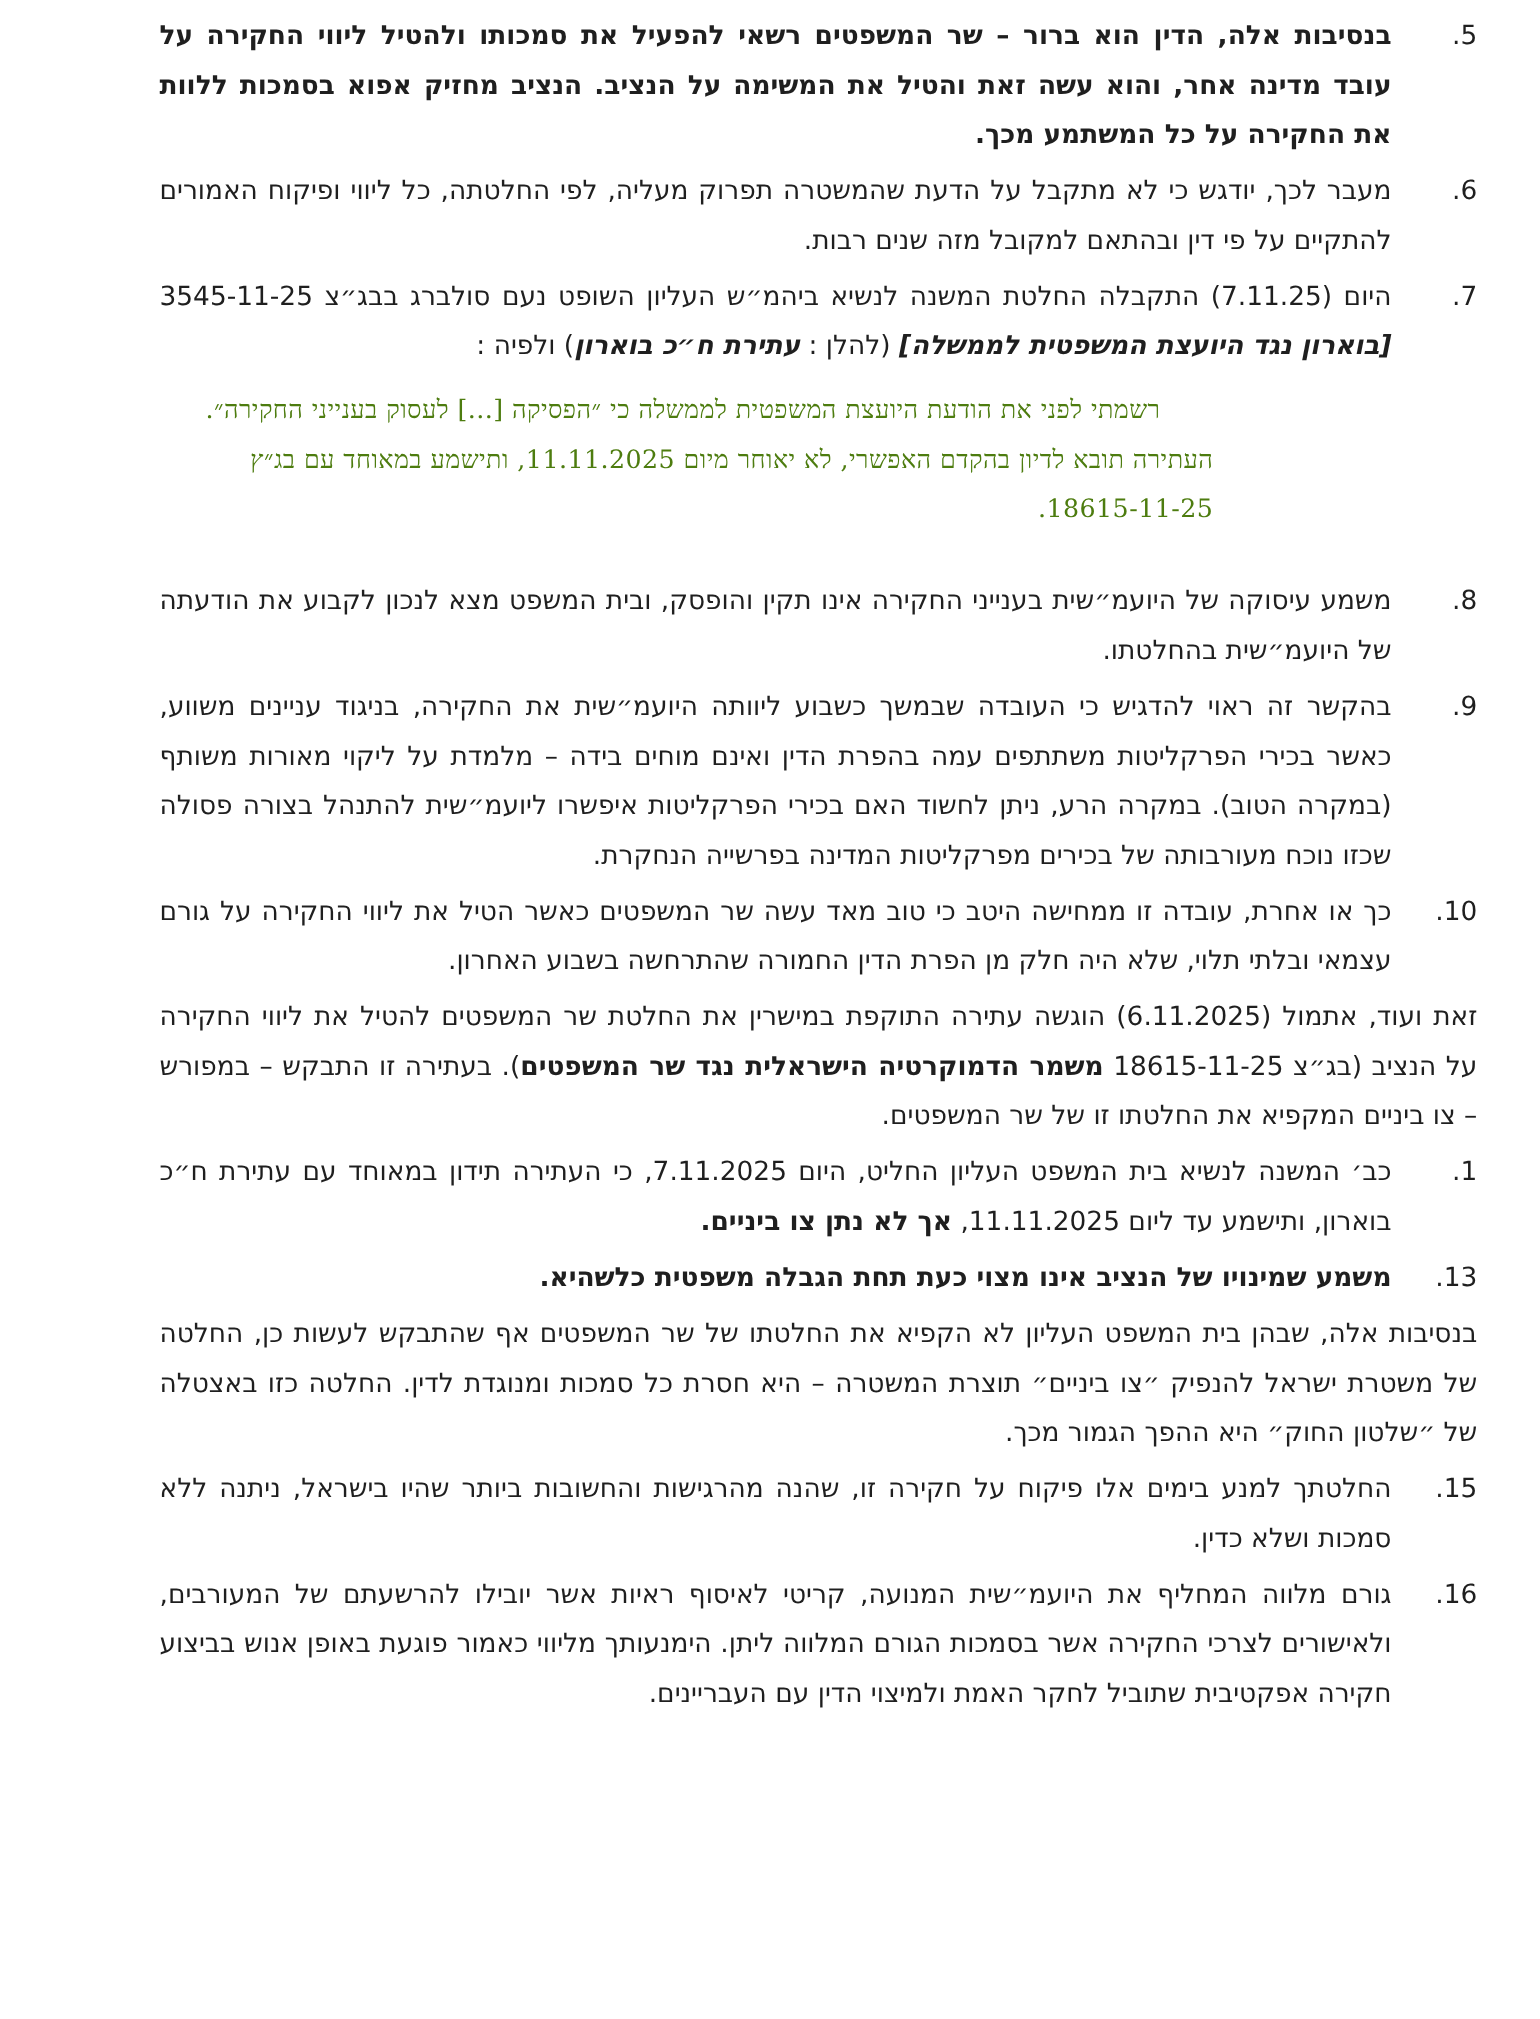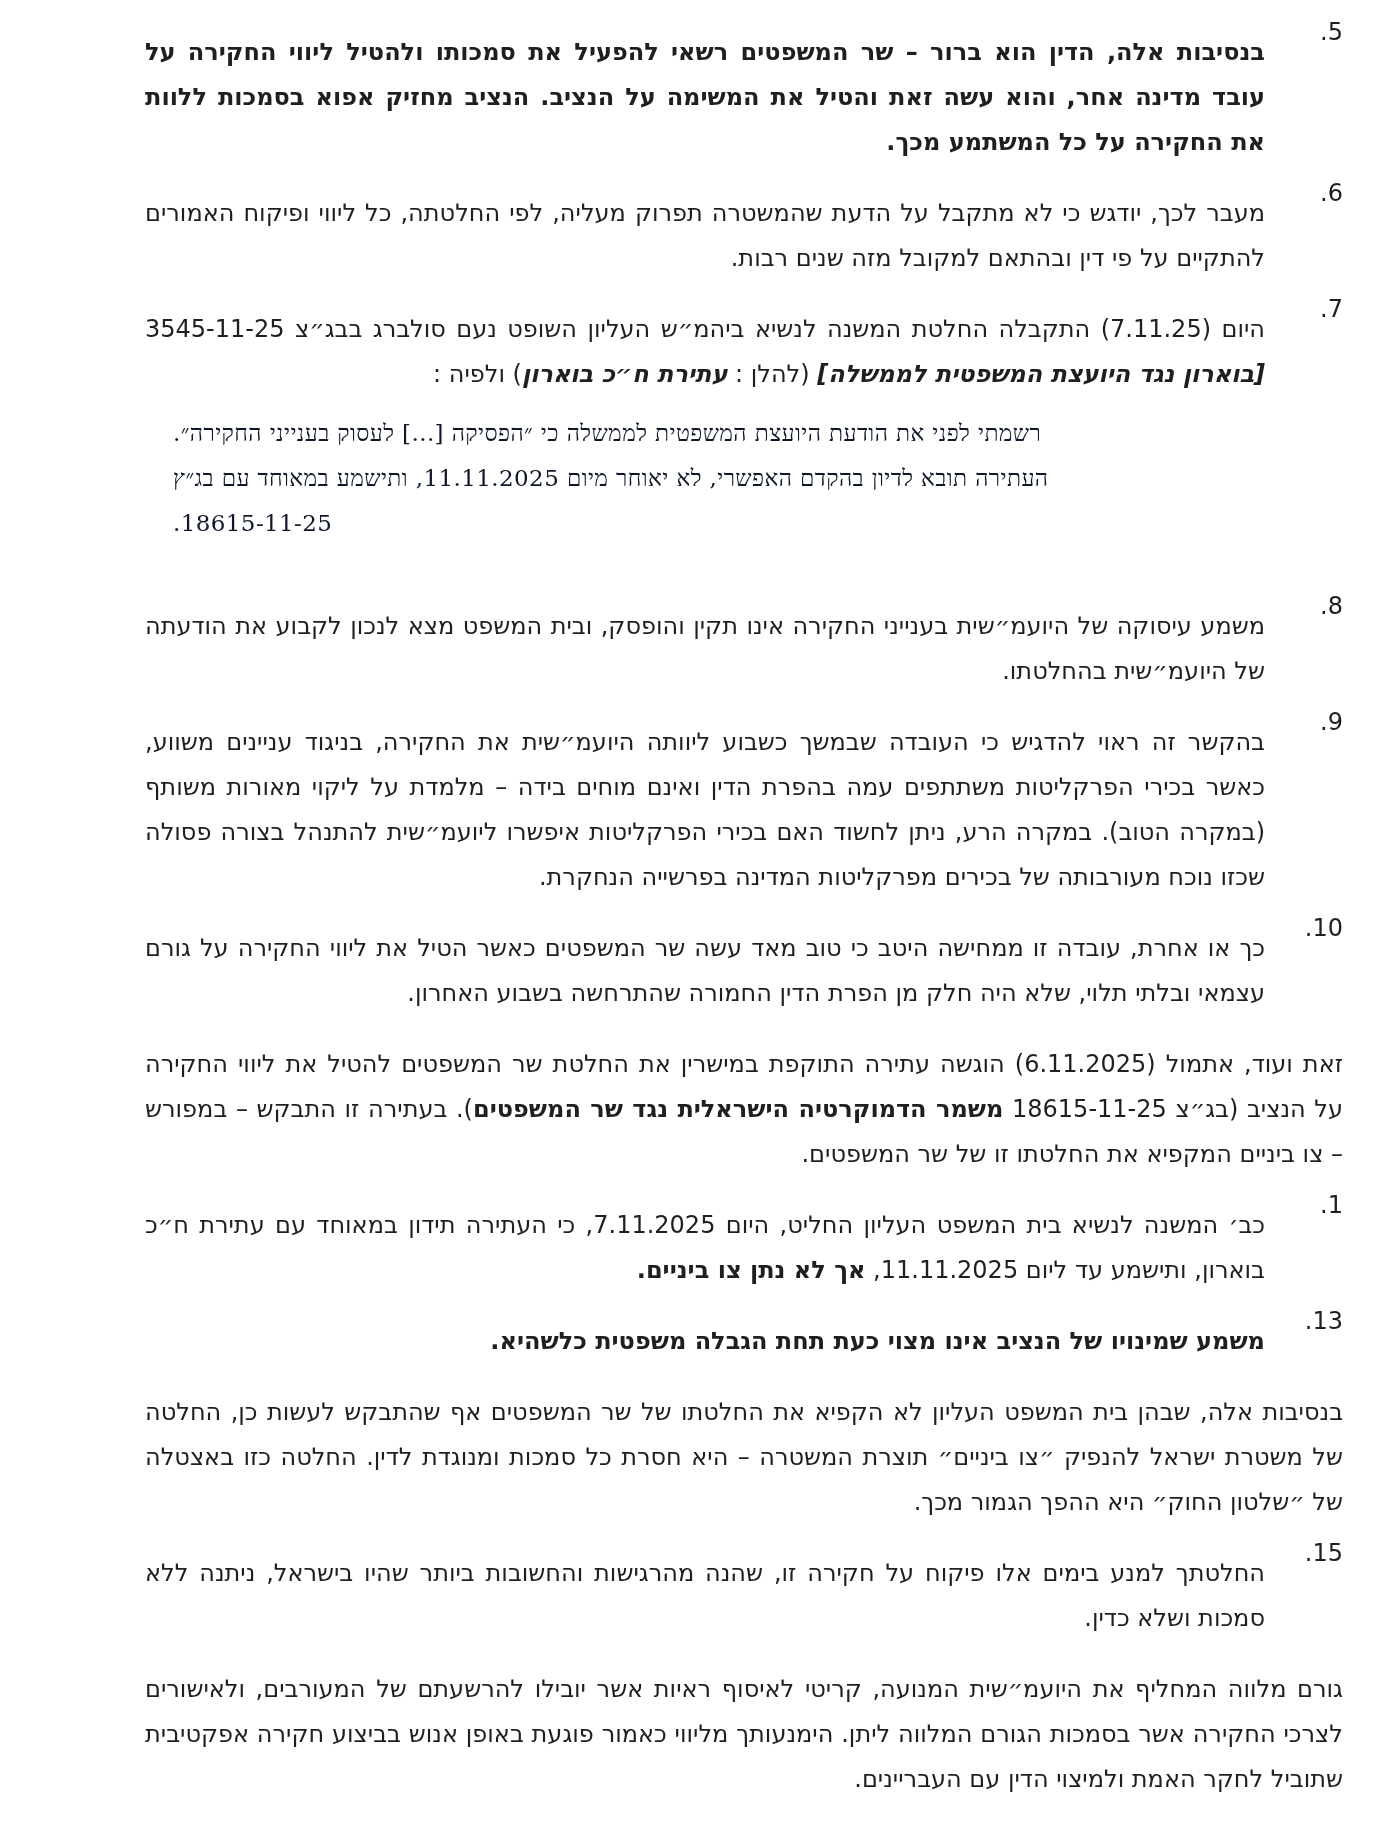--- a/index.html
+++ b/index.html
@@ -31,34 +31,33 @@
   }
   .num {
     flex: 0 0 78px;
     box-sizing: border-box;
     text-align: right;
     white-space: nowrap;
   }
   .txt {
     flex: 1 1 auto;
     text-align: justify;
-    margin-top: 20px;
   }
   .r  { font-weight: normal; font-style: normal; }
   .b  { font-weight: bold;   font-style: normal; }
   .bi { font-weight: bold;   font-style: italic; }
   .quote {
     margin: 14px 240px 38px 28px;
     font-family: "DejaVu Serif", "Liberation Serif", serif;
     font-size: 23px;
     line-height: 45px;
     letter-spacing: 0.4px;
     text-indent: 48px;
-    text-align: left;
-    color: #0f172a;
+    text-align: right;
+    color: #4d7c0f;
   }
 </style>
 </head>
 <body>
 
 <main class="page">
   <section>
       <div class="item">
         <span class="num">5.</span>
         <div class="txt"><span class="b">בנסיבות אלה, הדין הוא ברור – שר המשפטים רשאי להפעיל את סמכותו ולהטיל ליווי החקירה על עובד מדינה אחר, והוא עשה זאת והטיל את המשימה על הנציב. הנציב מחזיק אפוא בסמכות ללוות את החקירה על כל המשתמע מכך.</span></div>
@@ -96,16 +95,17 @@
         <div class="txt"><span class="b">משמע שמינויו של הנציב אינו מצוי כעת תחת הגבלה משפטית כלשהיא.</span></div>
       </div>
       <div class="item">
         <div class="txt"><span class="r">בנסיבות אלה, שבהן בית המשפט העליון לא הקפיא את החלטתו של שר המשפטים אף שהתבקש לעשות כן, החלטה של משטרת ישראל להנפיק ״צו ביניים״ תוצרת המשטרה – היא חסרת כל סמכות ומנוגדת לדין. החלטה כזו באצטלה של ״שלטון החוק״ היא ההפך הגמור מכך.</span></div>
       </div>
       <div class="item">
         <span class="num">15.</span>
         <div class="txt"><span class="r">החלטתך למנע בימים אלו פיקוח על חקירה זו, שהנה מהרגישות והחשובות ביותר שהיו בישראל, ניתנה ללא סמכות ושלא כדין.</span></div>
       </div>
       <div class="item">
+        <span class="num">16.</span>
         <div class="txt"><span class="r">גורם מלווה המחליף את היועמ״שית המנועה, קריטי לאיסוף ראיות אשר יובילו להרשעתם של המעורבים, ולאישורים לצרכי החקירה אשר בסמכות הגורם המלווה ליתן. הימנעותך מליווי כאמור פוגעת באופן אנוש בביצוע חקירה אפקטיבית שתוביל לחקר האמת ולמיצוי הדין עם העבריינים.</span></div>
       </div>
     </section>
 </main>
 
 </body></html>

